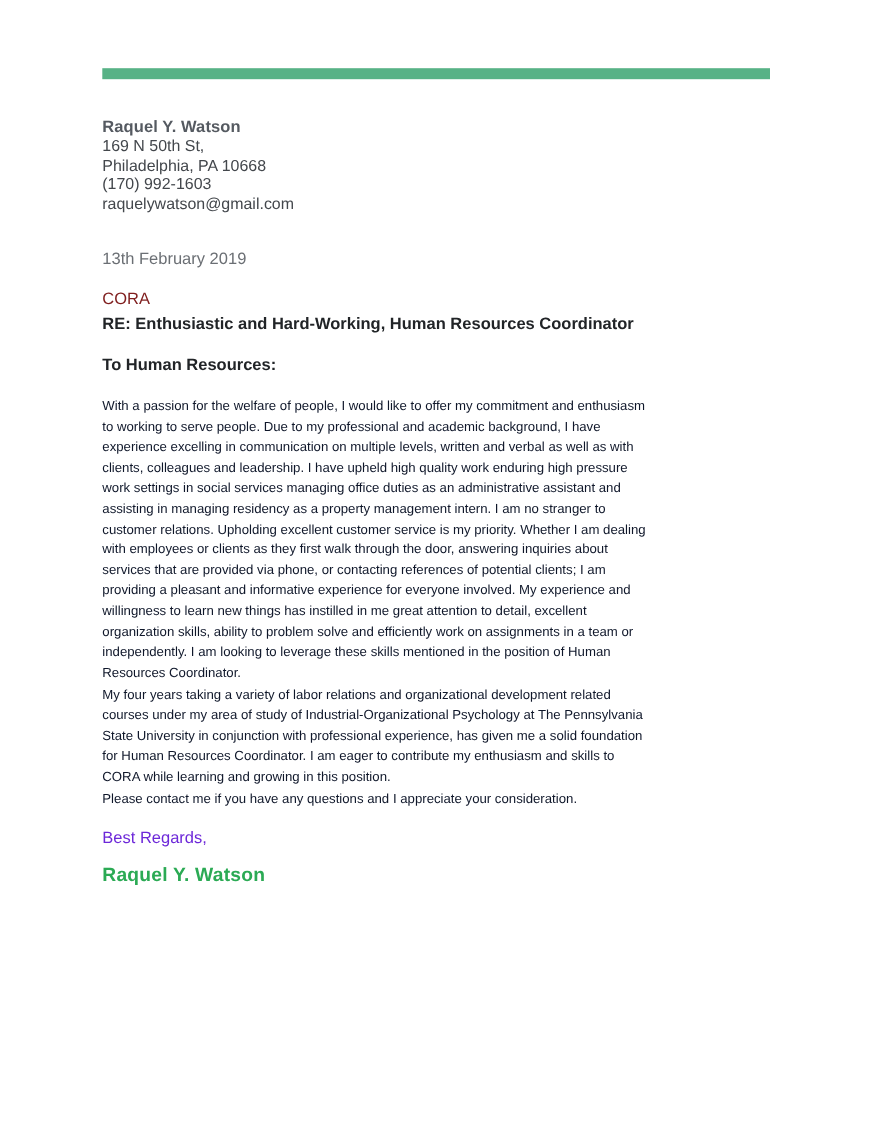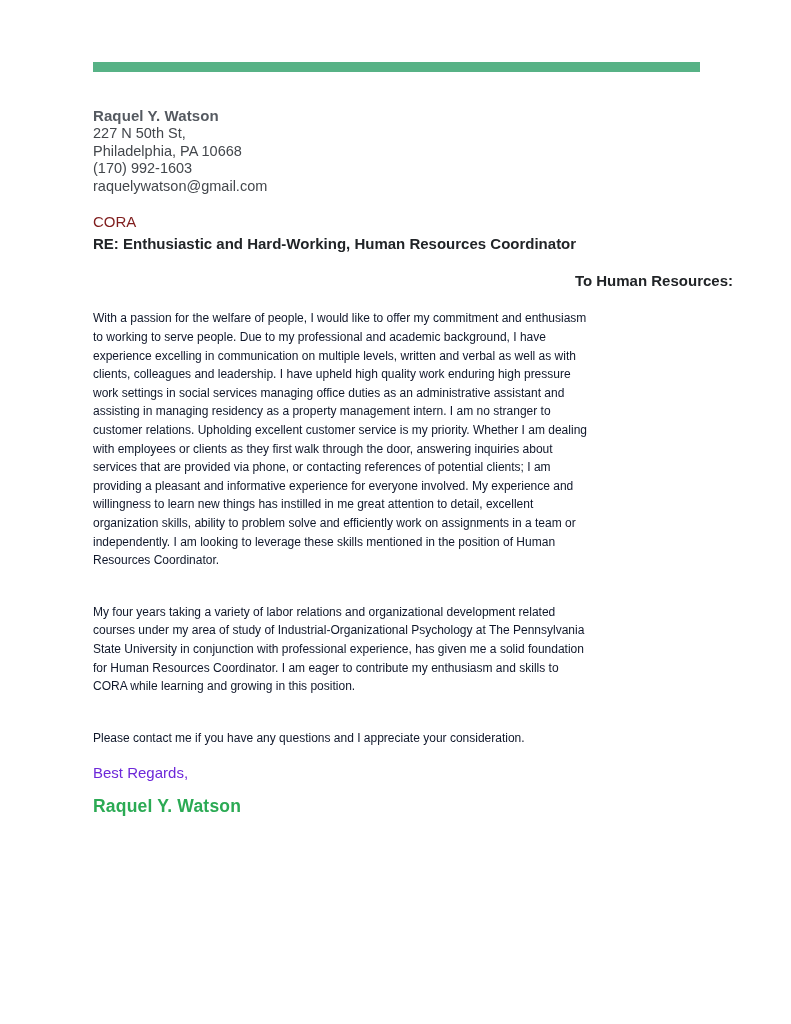--- a/index.html
+++ b/index.html
@@ -56,30 +56,29 @@
     font-size: 15px;
     line-height: 18.6px;
     color: #212427;
   }
   .salutation-line {
     margin-top: 18.4px;
     font-weight: bold;
     font-size: 15px;
     line-height: 18.6px;
     color: #212427;
-    text-align: right;
   }
   .body-par {
     margin: 18.4px 0 0 0;
     font-size: 12px;
     line-height: 18.6px;
     max-width: 502px;
     color: #0f172a;
   }
-  .body-par + .body-par { margin-top: 33px; }
+  .body-par + .body-par { margin-top: 2px; }
   .closing-line {
     margin-top: 17px;
     font-size: 15px;
     line-height: 18.6px;
     color: #6d28d9;
   }
   .signature-line {
     margin-top: 13px;
     font-weight: bold;
     font-size: 17.5px;
@@ -91,26 +90,27 @@
 </head>
 <body>
 
 <div class="page">
   <div class="content">
 
     <div class="accent-bar" style="background: rgb(87, 178, 134);"></div>
 
     <div class="sender">
       <div class="sender-name">Raquel Y. Watson</div>
-      <div>227 N 50th St,</div>
+      <div>169 N 50th St,</div>
       <div>Philadelphia, PA 10668</div>
       <div>(170) 992-1603</div>
       <div>raquelywatson@gmail.com</div>
     </div>
 
+    <div class="date-line">13th February 2019</div>
 
     <div class="recipient-line">CORA</div>
 
     <div class="subject-line">RE: Enthusiastic and Hard-Working, Human Resources Coordinator</div>
 
     <div class="salutation-line">To Human Resources:</div>
 
     <p class="body-par">With a passion for the welfare of people, I would like to offer my commitment and enthusiasm to working to serve people. Due to my professional and academic background, I have experience excelling in communication on multiple levels, written and verbal as well as with clients, colleagues and leadership. I have upheld high quality work enduring high pressure work settings in social services managing office duties as an administrative assistant and assisting in managing residency as a property management intern. I am no stranger to customer relations. Upholding excellent customer service is my priority. Whether I am dealing with employees or clients as they first walk through the door, answering inquiries about services that are provided via phone, or contacting references of potential clients; I am providing a pleasant and informative experience for everyone involved.  My experience and willingness to learn new things has instilled in me great attention to detail, excellent organization skills, ability to problem solve and efficiently work on assignments in a team or independently. I am looking to leverage these skills mentioned in the position of Human Resources Coordinator.</p>
 
     <p class="body-par">My four years taking a variety of labor relations and organizational development related courses under my area of study of Industrial-Organizational Psychology at The Pennsylvania State University in conjunction with professional experience, has given me a solid foundation for Human Resources Coordinator. I am eager to contribute my enthusiasm and skills to CORA while learning and growing in this position.</p>

